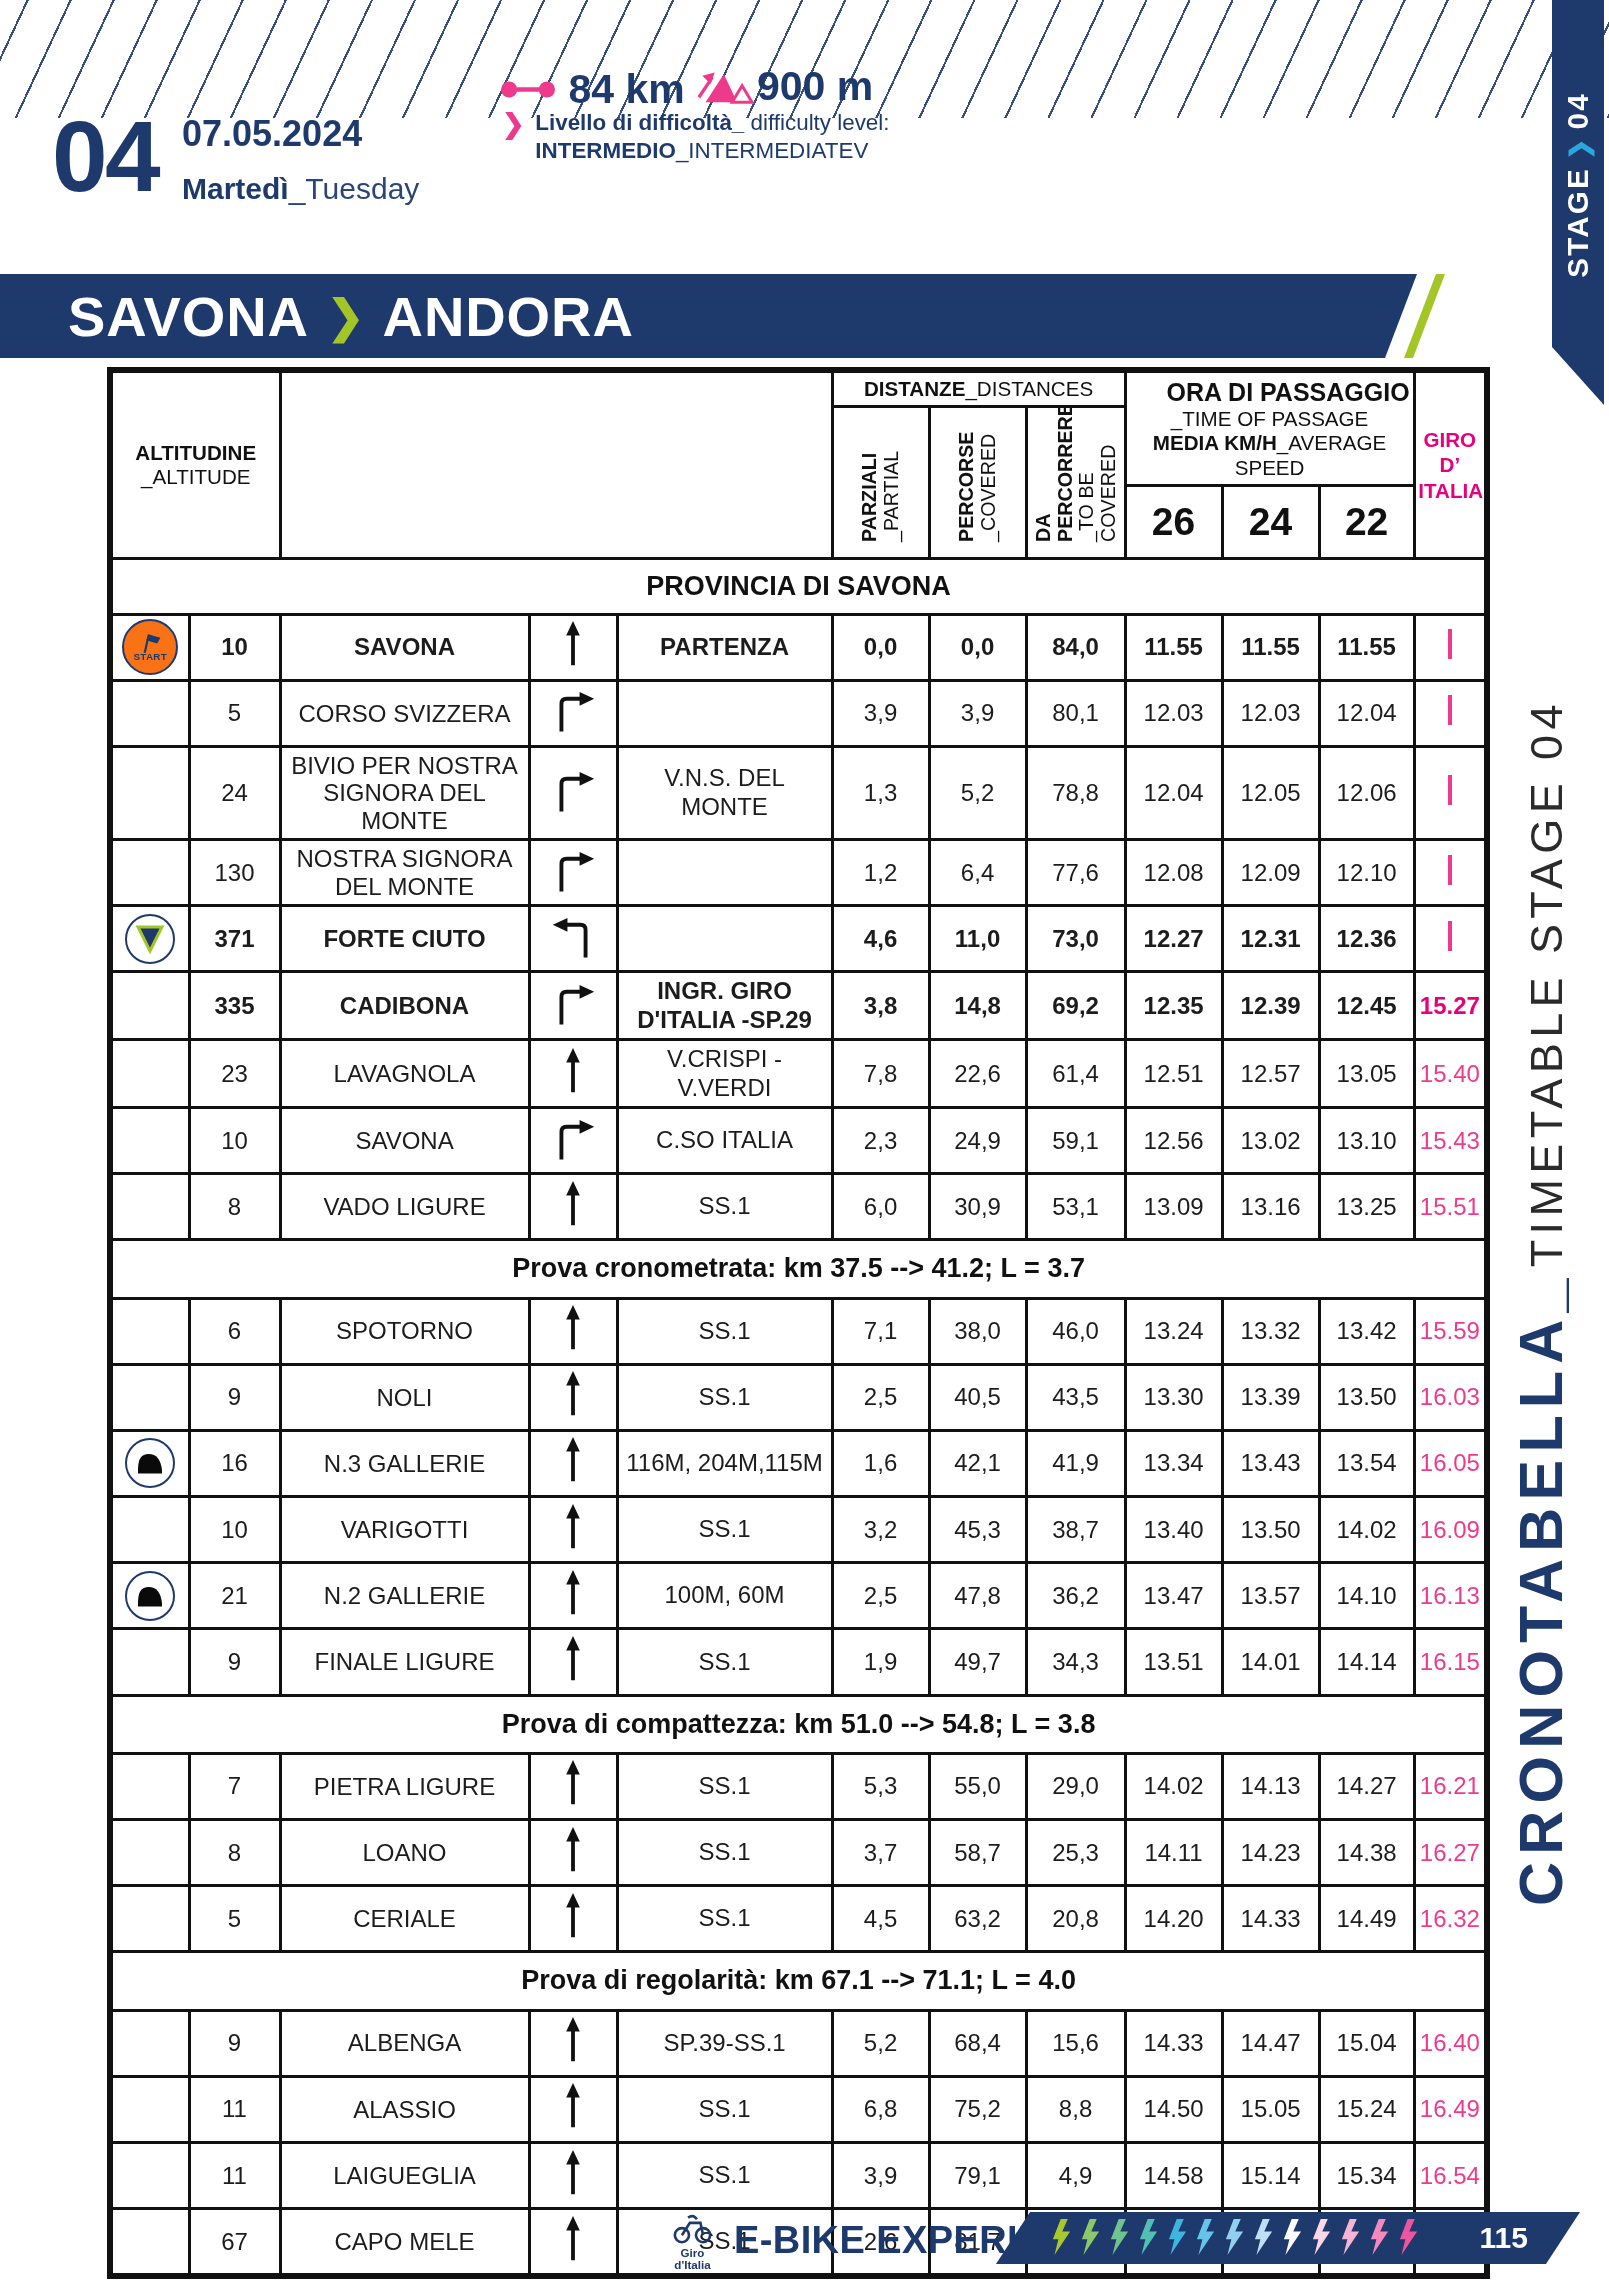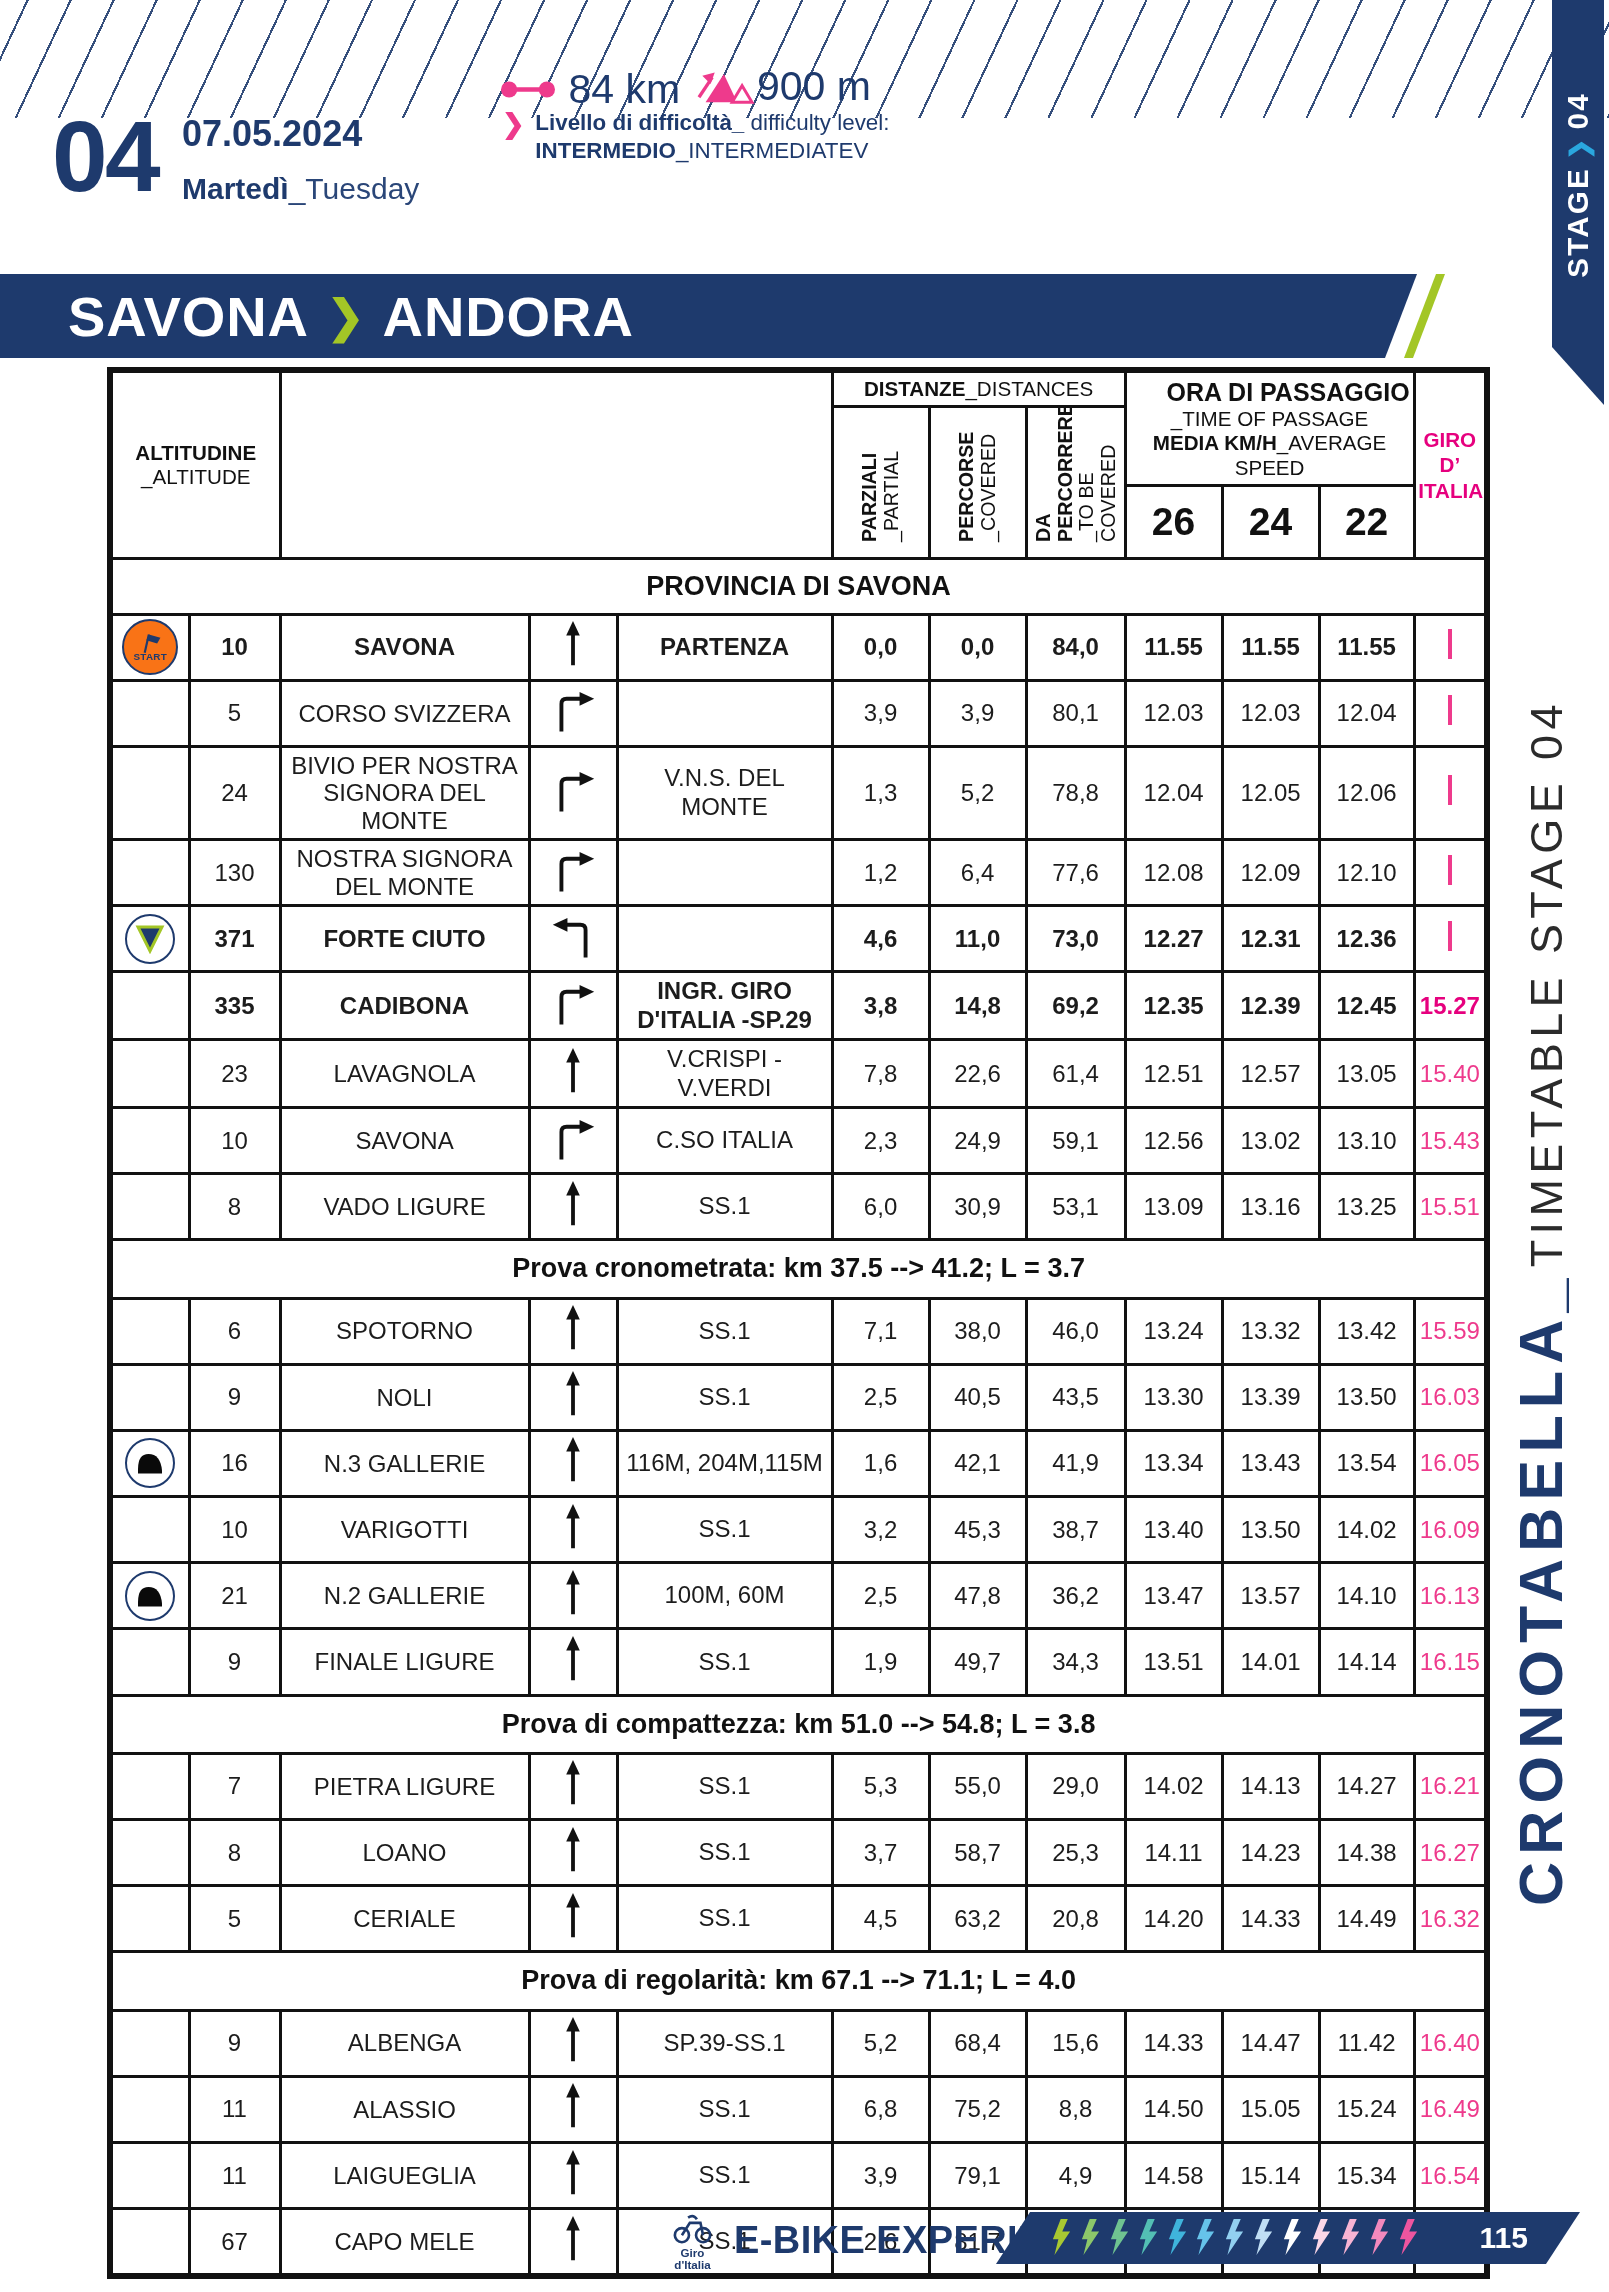--- a/index.html
+++ b/index.html
@@ -16,21 +16,21 @@
   .stage-ribbon .chev{color:#2aa7df;font-size:25px;padding:0 7.2px;font-weight:800;}
   
   .stage-number{position:absolute;left:52px;top:106px;font-size:100px;font-weight:800;color:#1e3a6d;
         letter-spacing:-2.7px;line-height:1;}
   .date{position:absolute;left:182px;top:113px;font-size:36px;font-weight:800;color:#1e3a6d;}
   .day{position:absolute;left:182px;top:172px;font-size:30px;color:#1e3a6d;}
   .day .b{font-weight:800;}
   .day .l{font-weight:400;color:#2a4678;}
   .stat-km{position:absolute;left:500px;top:66px;display:flex;align-items:center;gap:12.5px;}
   .stat-alt{position:absolute;left:694px;top:63px;display:flex;align-items:center;}
-  .stat-value{font-size:41px;font-weight:400;color:#1e3a6d;}
+  .stat-value{font-size:41px;font-weight:700;color:#1e3a6d;}
   .difficulty{position:absolute;left:502px;top:109px;display:flex;gap:10.7px;align-items:flex-start;}
   .difficulty .chev{color:#ee3a8c;font-size:27px;font-weight:800;line-height:1;margin-top:1.8px;}
   .difficulty .lines{font-size:22.4px;line-height:1.25;color:#1e3a6d;}
   .difficulty .b{font-weight:800;}
   .difficulty .l{font-weight:400;}
   
   .title-bar{position:absolute;left:0;top:274px;width:1417px;height:84px;background:#1e3a6d;
         clip-path:polygon(0 0,100% 0,calc(100% - 32px) 100%,0 100%);
         display:flex;align-items:center;padding-left:68px;box-sizing:border-box;}
   .title-bar .t{color:#fff;font-size:56px;font-weight:800;letter-spacing:0.9px;}
@@ -532,21 +532,21 @@
           <td class="c-arrow"><svg width="34" height="50" viewBox="0 0 40 58">
               <path d="M20 54 L20 14" stroke="#111" stroke-width="4.5" fill="none"></path>
               <path d="M20 2 L12 19 L28 19 Z" fill="#111"></path>
             </svg></td>
           <td class="c-note">SP.39-SS.1</td>
           <td class="c-num">5,2</td>
           <td class="c-num">68,4</td>
           <td class="c-num">15,6</td>
           <td class="c-time">14.33</td>
           <td class="c-time">14.47</td>
-          <td class="c-time">11.42</td>
+          <td class="c-time">15.04</td>
           <td class="c-giro"><span class="giro-time">16.40</span></td>
         </tr>
         <tr class="place-row">
           <td class="c-icon"></td>
           <td class="c-alt">11</td>
           <td class="c-name">ALASSIO</td>
           <td class="c-arrow"><svg width="34" height="50" viewBox="0 0 40 58">
               <path d="M20 54 L20 14" stroke="#111" stroke-width="4.5" fill="none"></path>
               <path d="M20 2 L12 19 L28 19 Z" fill="#111"></path>
             </svg></td>

